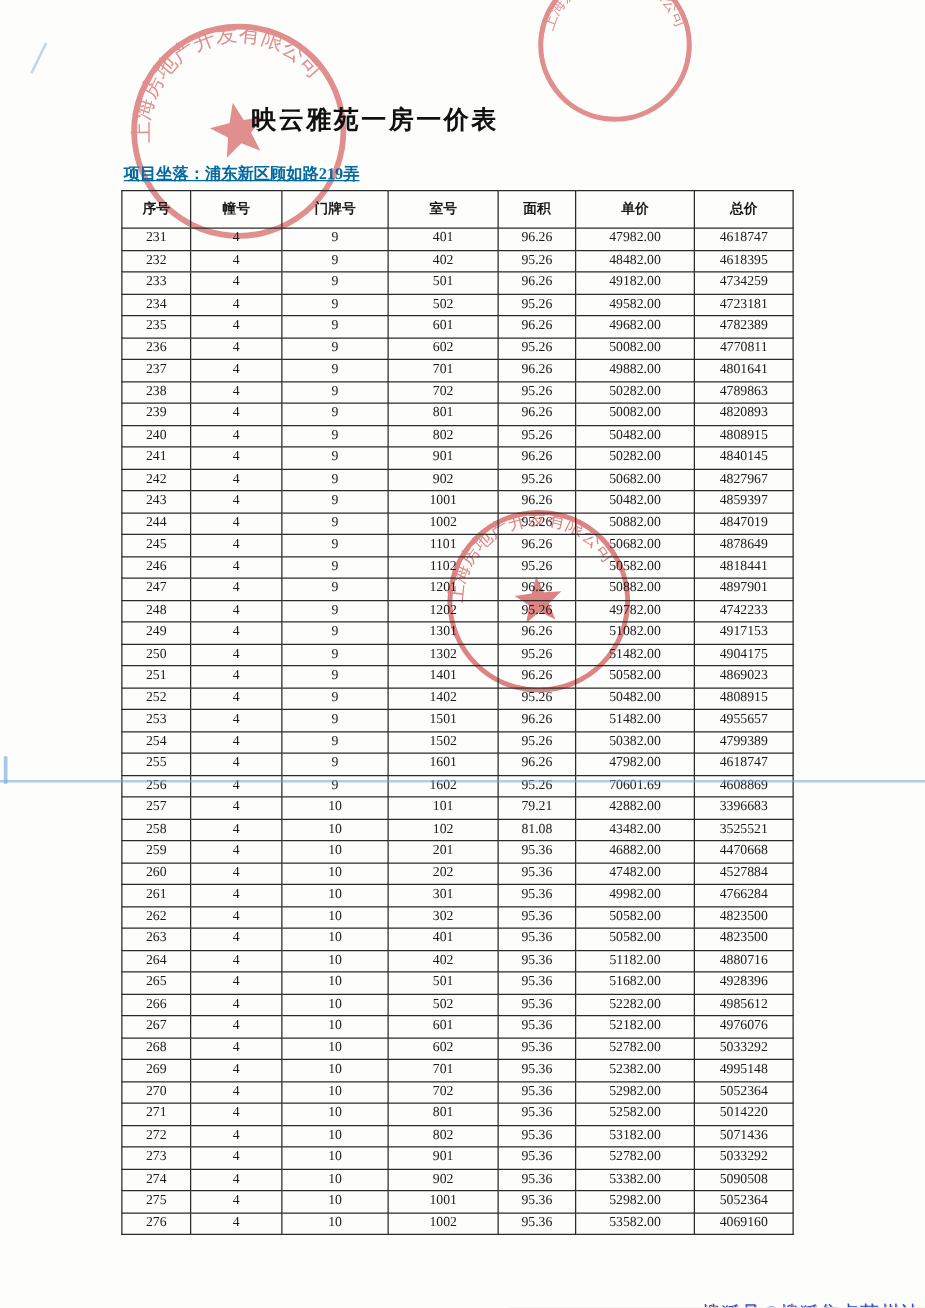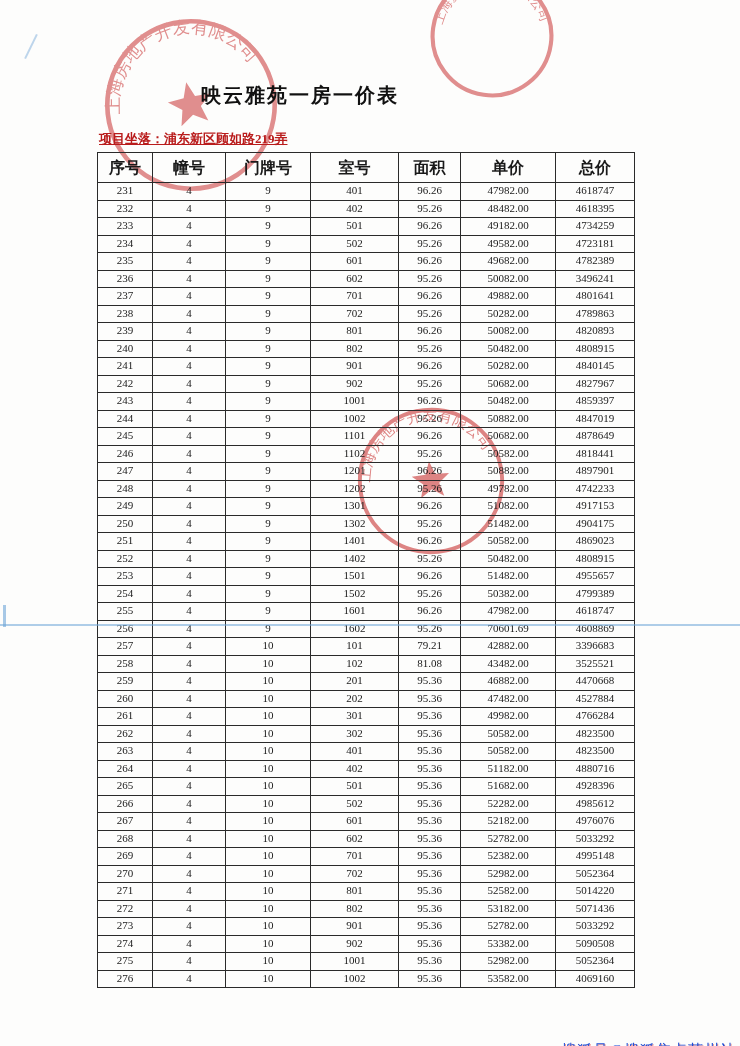--- a/index.html
+++ b/index.html
@@ -12,37 +12,37 @@
     position:relative;width:740px;height:1046px;
     background:#fdfdfc;overflow:hidden;
   }
   .title{
     position:absolute;top:82px;left:0;width:600px;
     text-align:center;font-size:20px;font-weight:bold;color:#111;
     letter-spacing:2px;margin:0;
   }
   .location{
     position:absolute;top:130px;left:99px;
-    font-size:13px;font-weight:bold;color:#b91c1c;
+    font-size:13px;font-weight:bold;color:#0369a1;
     text-decoration:underline;
   }
   table.price{
     position:absolute;top:152px;left:97px;
     border-collapse:collapse;table-layout:fixed;
     width:537px;
   }
   table.price th, table.price td{
     border:1px solid #2a2a2a;
     text-align:center;vertical-align:middle;
     font-size:11px;color:#1a1a1a;
     padding:0;line-height:1.25;
     height:16.5px;overflow:hidden;white-space:nowrap;
   }
   table.price th{
-    font-size:16px;font-weight:bold;height:29px;
+    font-size:11px;font-weight:bold;height:29px;
   }
   .seal{position:absolute;pointer-events:none;}
   .seal-top-left{left:98px;top:12px;width:186px;height:186px;opacity:.5;transform:rotate(-12deg);}
   .seal-top-right{left:426px;top:-30px;width:132px;height:132px;opacity:.5;transform:rotate(8deg);}
   .seal-middle{left:352px;top:402px;width:158px;height:158px;opacity:.55;transform:rotate(-6deg);}
   .scan-line{
     position:absolute;left:0;top:624px;width:740px;height:2px;
     background:rgba(110,165,215,.55);
   }
   .scan-tick{
@@ -162,21 +162,21 @@
           <td>49682.00</td>
           <td>4782389</td>
         </tr>
         <tr>
           <td>236</td>
           <td>4</td>
           <td>9</td>
           <td>602</td>
           <td>95.26</td>
           <td>50082.00</td>
-          <td>3496241</td>
+          <td>4770811</td>
         </tr>
         <tr>
           <td>237</td>
           <td>4</td>
           <td>9</td>
           <td>701</td>
           <td>96.26</td>
           <td>49882.00</td>
           <td>4801641</td>
         </tr>

